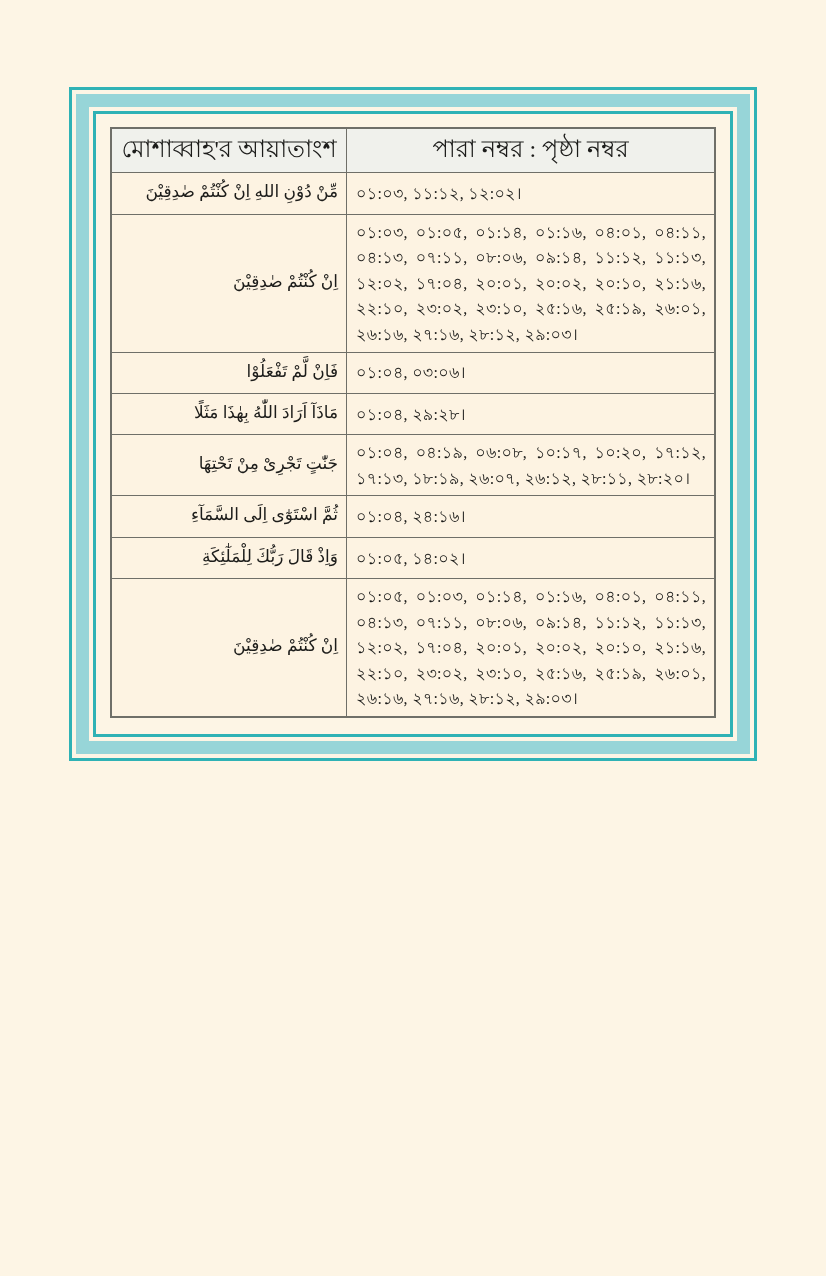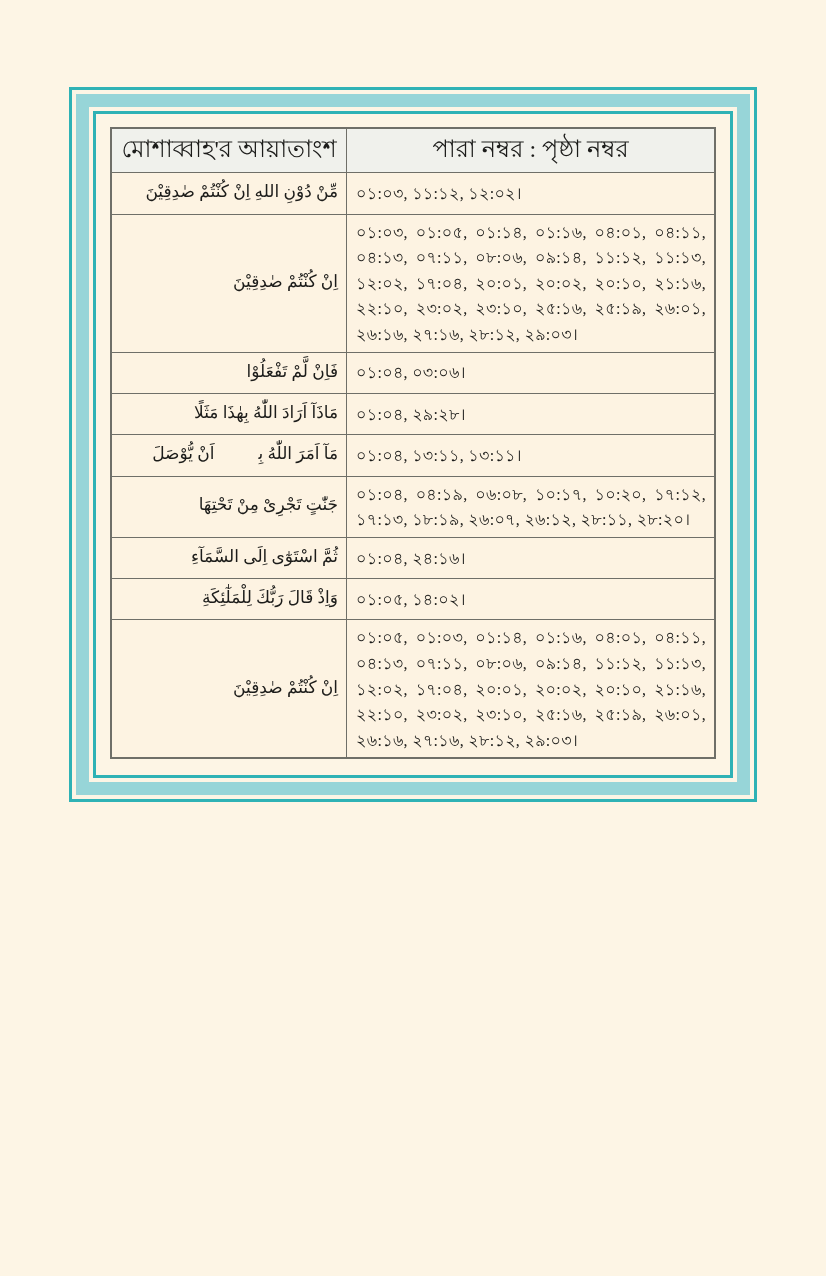--- a/index.html
+++ b/index.html
@@ -97,24 +97,20 @@
           </tr>
           <tr>
             <td class="ayat-cell" dir="rtl">فَاِنْ لَّمْ تَفْعَلُوْا</td>
             <td class="refs-cell">০১:০৪, ০৩:০৬।</td>
           </tr>
           <tr>
             <td class="ayat-cell" dir="rtl">مَاذَآ اَرَادَ اللّٰهُ بِهٰذَا مَثَلًا</td>
             <td class="refs-cell">০১:০৪, ২৯:২৮।</td>
           </tr>
           <tr>
-            <td class="ayat-cell" dir="rtl">مَآ اَمَرَ اللّٰهُ بِهٖٓ اَنْ يُّوْصَلَ</td>
-            <td class="refs-cell">০১:০৪, ১৩:১১, ১৩:১১।</td>
-          </tr>
-          <tr>
             <td class="ayat-cell" dir="rtl">جَنّٰتٍ تَجْرِىْ مِنْ تَحْتِهَا</td>
             <td class="refs-cell">০১:০৪, ০৪:১৯, ০৬:০৮, ১০:১৭, ১০:২০, ১৭:১২, ১৭:১৩, ১৮:১৯, ২৬:০৭, ২৬:১২, ২৮:১১, ২৮:২০।</td>
           </tr>
           <tr>
             <td class="ayat-cell" dir="rtl">ثُمَّ اسْتَوٰٓى اِلَى السَّمَآءِ</td>
             <td class="refs-cell">০১:০৪, ২৪:১৬।</td>
           </tr>
           <tr>
             <td class="ayat-cell" dir="rtl">وَاِذْ قَالَ رَبُّكَ لِلْمَلٰٓئِكَةِ</td>
             <td class="refs-cell">০১:০৫, ১৪:০২।</td>

